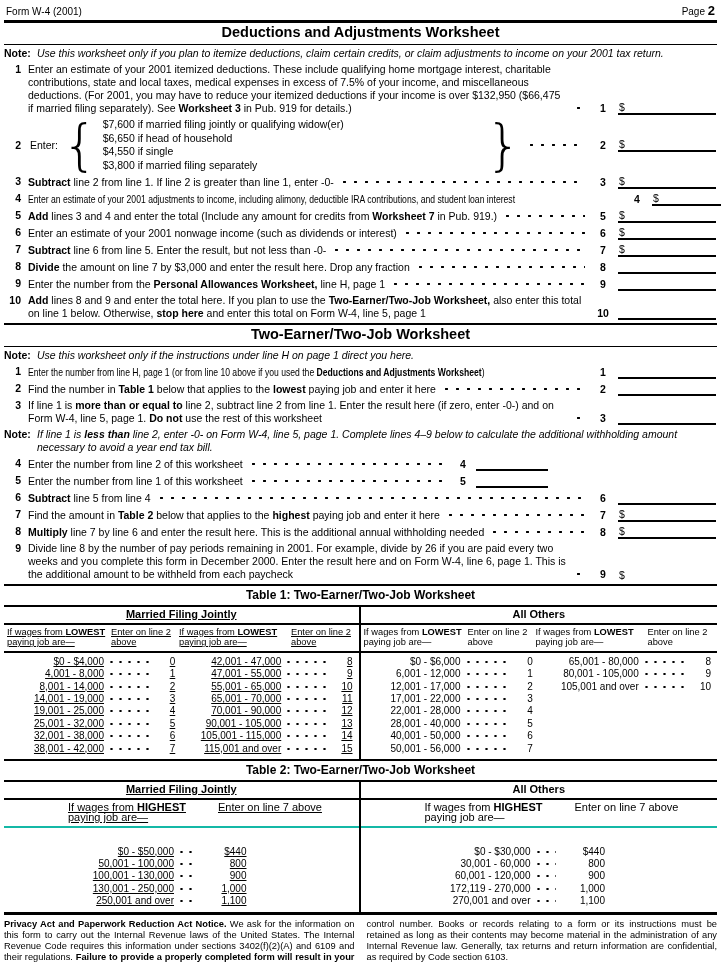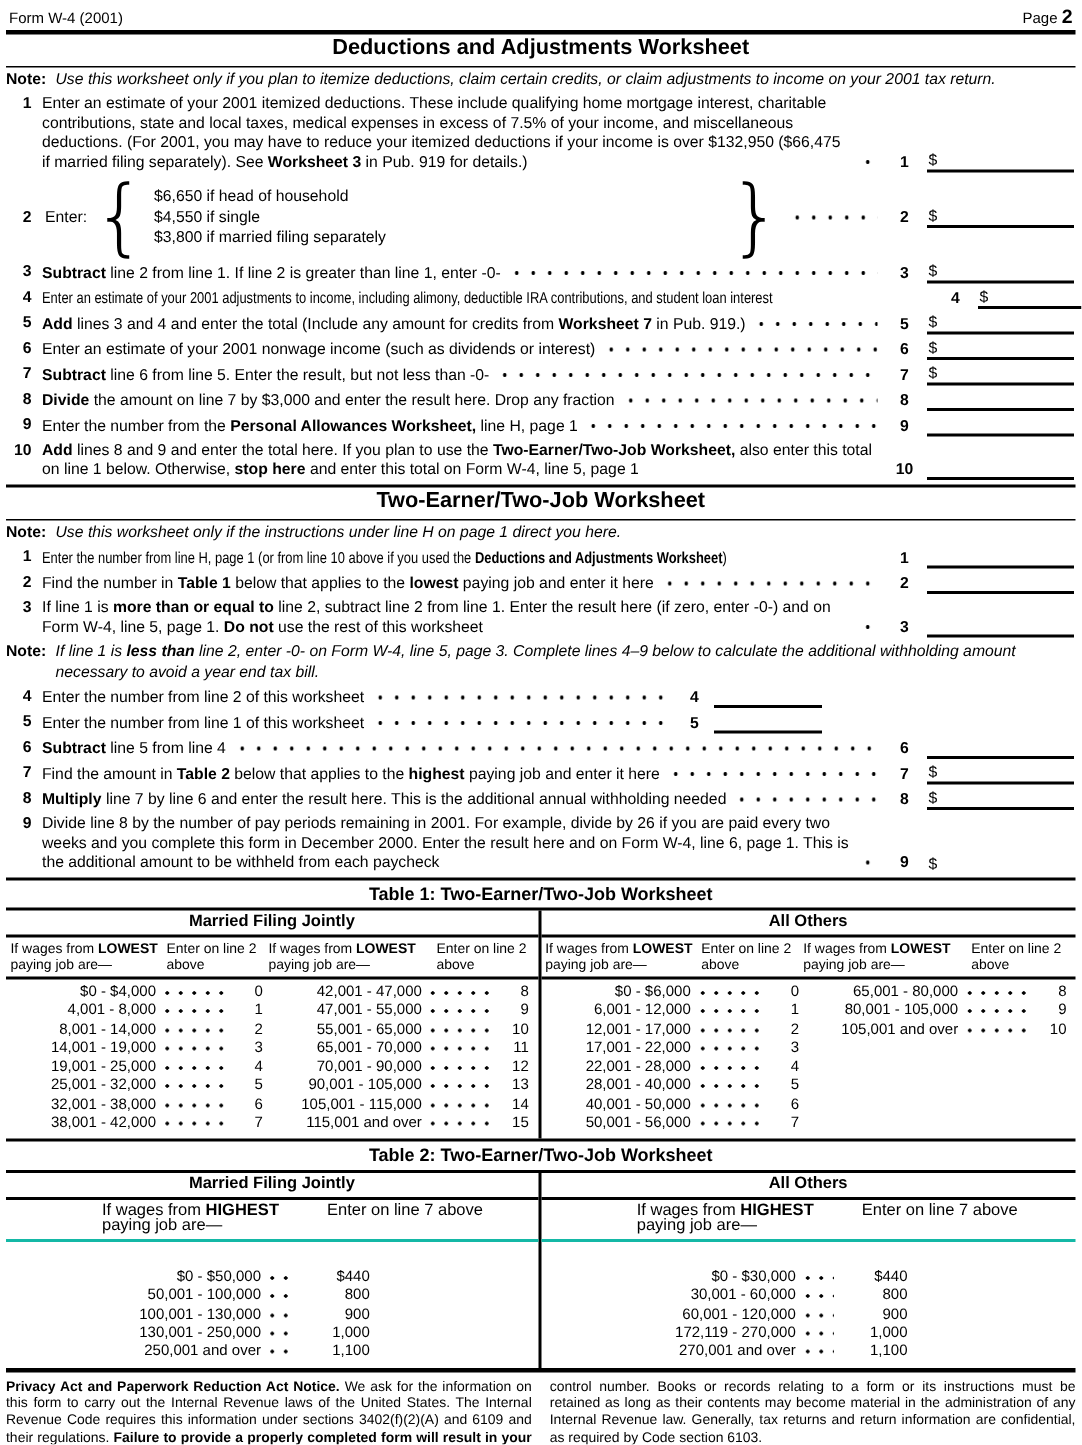--- a/index.html
+++ b/index.html
@@ -45,21 +45,21 @@
   .bracket-row .wnum { align-self:center; }
   .enter-label { flex:none; margin:0 4px 0 2px; }
   .brace { flex:none; font-size:56px; font-weight:300; line-height:54px; font-family:"DejaVu Sans",sans-serif; }
   .bracket-items { flex:none; width:388px; padding:0 5px; }
   .bracket-items div { line-height:13.5px; }
 
   
   .tbl { display:flex; border-top:2px solid #000; border-bottom:2px solid #000; }
   .t2 { border-bottom:3px solid #000; }
   .half { width:50%; }
-  .half.lft { border-right:2px solid #000; }
+  .half.lft { border-right:2px solid #000;text-decoration:underline; }
   .sec-title { text-align:center; font-weight:bold; font-size:11px; border-bottom:2px solid #000; padding:1px 0; }
   .hrow { display:flex; border-bottom:2px solid #000; font-size:9.3px; line-height:10.5px; padding:2px 2px 3px 3px; }
   .hw.a { flex:none; width:104px; } .he.a { flex:none; width:68px; }
   .hw.b { flex:none; width:112px; } .he.b { flex:1; }
   .subs { display:flex; padding:3px 0 4px; }
   .sub { width:50%; padding:0 4px; }
   .trow { display:flex; line-height:12.4px; font-size:10px; }
   .trange { flex:none; width:96px; text-align:right; }
   .tdots { flex:1; margin:0 3px 2px; background-image:radial-gradient(circle,#000 1px,transparent 1.3px);
            background-size:9px 12px; background-repeat:repeat-x; }
@@ -109,20 +109,21 @@
         <div class="rnum">1</div>
         <div class="entry">
           <div class="ds">$</div>
         </div>
       </div>
       <div class="wline bracket-row">
         <div class="wnum">2</div>
         <div class="enter-label">Enter:</div>
         <div class="brace">{</div>
         <div class="bracket-items">
+          <div class="">$7,600 if married filing jointly or qualifying widow(er)</div>
           <div class="">$6,650 if head of household</div>
           <div class="">$4,550 if single</div>
           <div class="">$3,800 if married filing separately</div>
         </div>
         <div class="brace">}</div>
         <div class="dots"></div>
         <div class="rnum">2</div>
         <div class="entry">
           <div class="ds">$</div>
         </div>
@@ -218,21 +219,21 @@
       </div>
       <div class="wline">
         <div class="wnum">3</div>
         <div class="wtext">If line 1 is <span class="seg-b">more than or equal to</span> line 2, subtract line 2 from line 1. Enter the result here (if zero, enter -0-) and on Form W-4, line 5, page 1. <span class="seg-b">Do not</span> use the rest of this worksheet</div>
         <div class="dots"></div>
         <div class="rnum">3</div>
         <div class="entry"></div>
       </div>
       <div class="note-row">
         <div class="note-label">Note:</div>
-        <div class="note-text"><span class="seg-i">If line 1 is </span><span class="seg-bi">less than</span><span class="seg-i"> line 2, enter -0- on Form W-4, line 5, page 3. Complete lines 4–9 below to calculate the additional withholding amount necessary to avoid a year end tax bill.</span></div>
+        <div class="note-text"><span class="seg-i">If line 1 is </span><span class="seg-bi">less than</span><span class="seg-i"> line 2, enter -0- on Form W-4, line 5, page 1. Complete lines 4–9 below to calculate the additional withholding amount necessary to avoid a year end tax bill.</span></div>
       </div>
       <div class="wline mid">
         <div class="wnum">4</div>
         <div class="wtext">Enter the number from line 2 of this worksheet</div>
         <div class="dots"></div>
         <div class="rnum">4</div>
         <div class="entry"></div>
         <div class="mid-spacer"></div>
       </div>
       <div class="wline mid">

